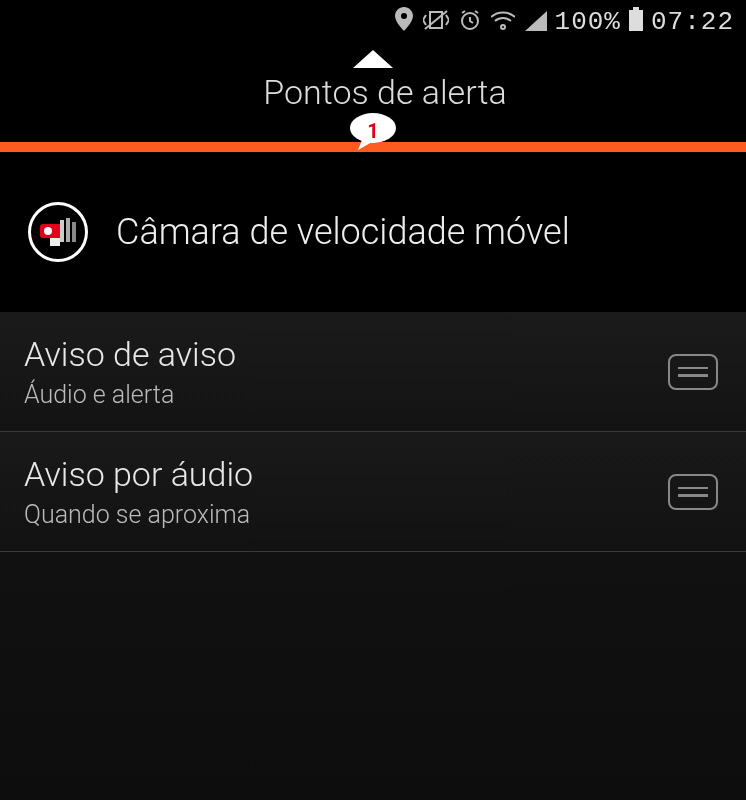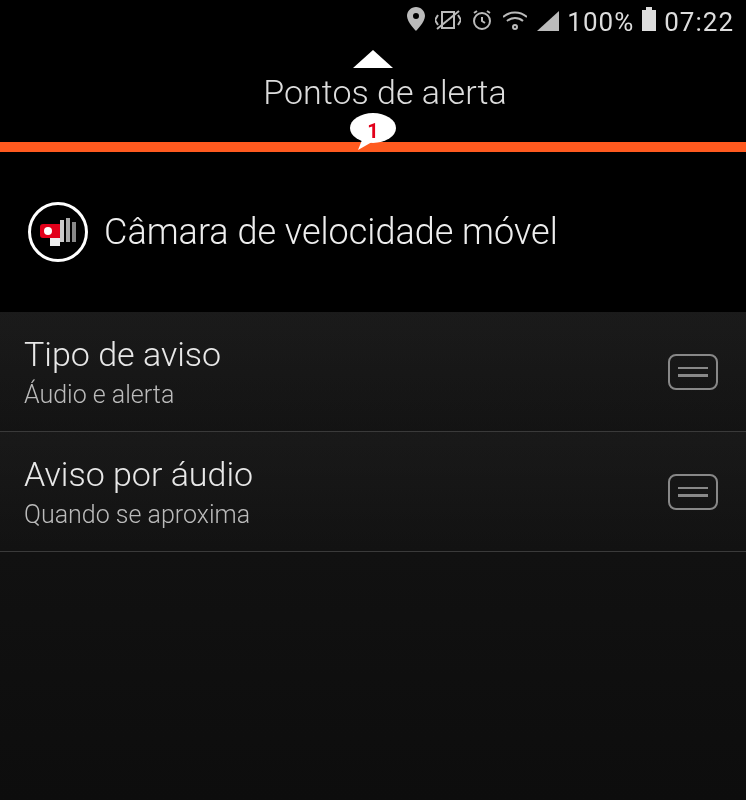--- a/index.html
+++ b/index.html
@@ -16,21 +16,21 @@
   background: #000;
   display: flex;
   justify-content: flex-end;
   align-items: center;
   padding: 0 12px;
   gap: 8px;
   color: #ddd;
   font-size: 26px;
 }
 .status-icons { display: flex; gap: 10px; align-items: center; }
-.status-text { font-size: 26px; letter-spacing: 1px; }
+.status-text { font-size: 26px; letter-spacing: 1px; font-family: Liberation Mono, monospace; }
 .app-bar {
   height: 98px;
   background: #000;
   display: flex;
   align-items: center;
   position: relative;
   flex-direction: column;
 }
 .back-btn {
   width: 108px;
@@ -71,21 +71,21 @@
 .orange-strip {
   height: 10px;
   background: #ff5a1f;
 }
 .section-header {
   height: 160px;
   background: #000;
   display: flex;
   align-items: center;
   padding: 0 28px;
-  gap: 16px;
+  gap: 28px;
 }
 .cam-icon-wrap {
   width: 60px;
   height: 60px;
   border-radius: 50%;
   border: 3px solid #fff;
   background: #000;
   display: flex;
   align-items: center;
   justify-content: center;
@@ -202,21 +202,21 @@
       <rect x="14" y="28" width="10" height="8" fill="#eee"></rect>
     </svg>
   </div>
   <div class="section-title">Câmara de velocidade móvel</div>
 </div>
 
 <div class="settings-list">
 
   <div class="setting-item">
     <div class="setting-text">
-      <div class="setting-title">Tipo de aviso</div>
+      <div class="setting-title">Aviso de aviso</div>
       <div class="setting-sub">Áudio e alerta</div>
     </div>
     <div class="select-icon"></div>
   </div>
 
   <div class="setting-item">
     <div class="setting-text">
       <div class="setting-title">Aviso por áudio</div>
       <div class="setting-sub">Quando se aproxima</div>
     </div>

